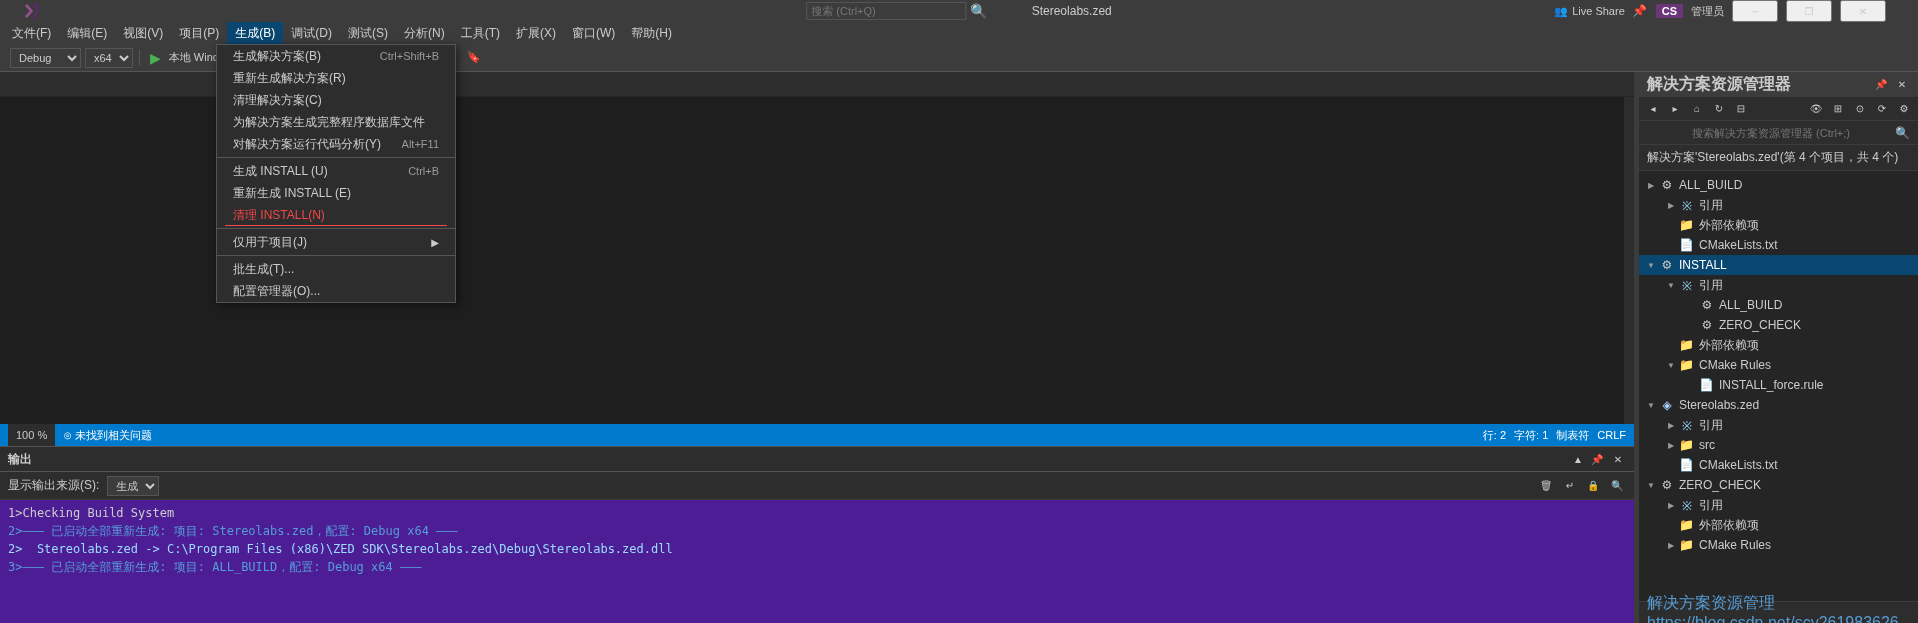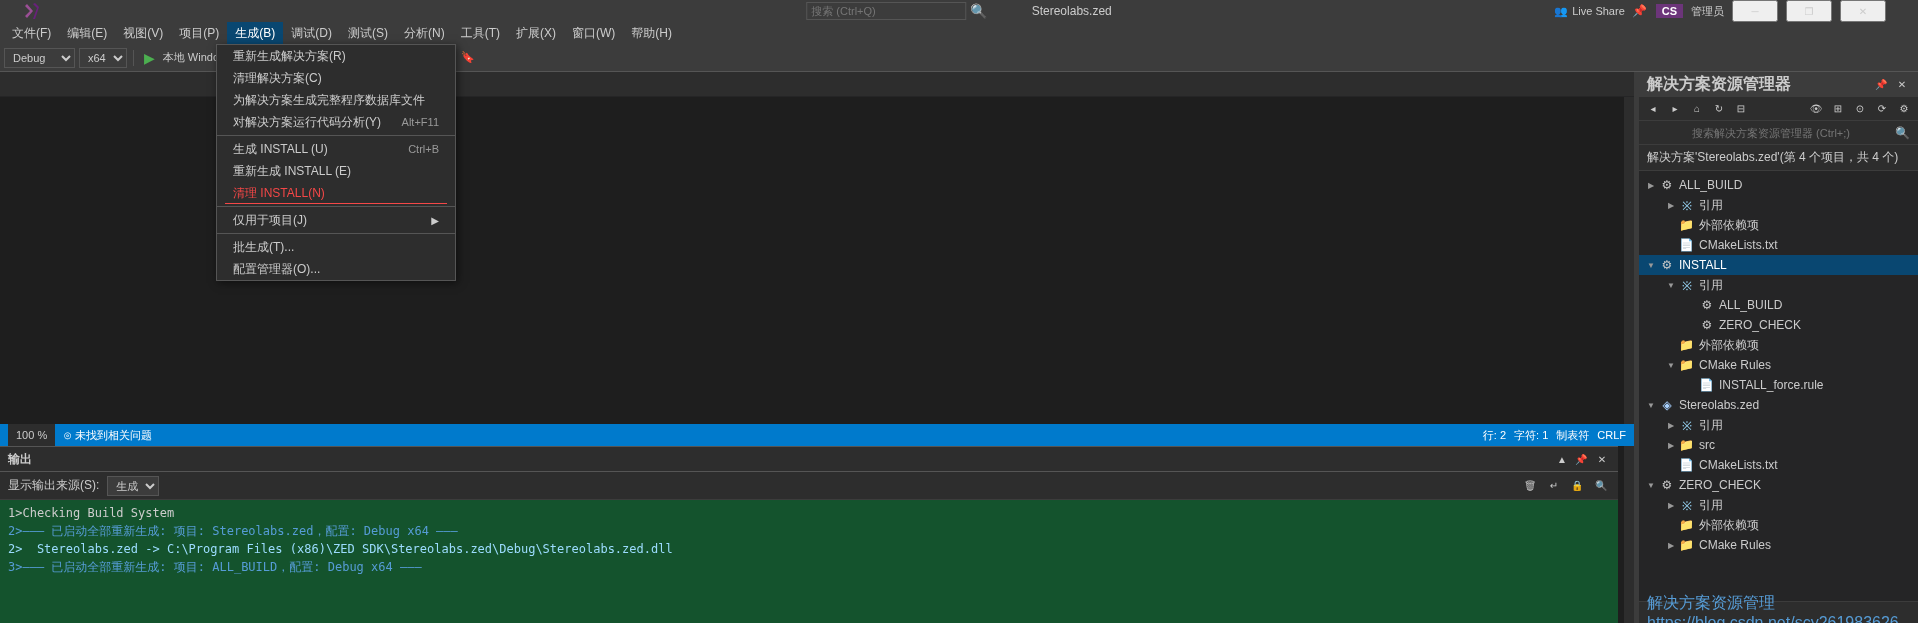--- a/index.html
+++ b/index.html
@@ -98,21 +98,21 @@
       margin: 2px 0;
     }
     .dropdown-item .arrow { color: #cccccc; font-size: 10px; }
 
     
     #toolbar {
       background: #3c3c3c;
       height: 28px;
       display: flex;
       align-items: center;
-      padding: 0 4px;
+      padding: 0 10px;
       gap: 4px;
       border-bottom: 1px solid #555;
     }
     .toolbar-select {
       background: #3c3c3c;
       color: #cccccc;
       border: 1px solid #555;
       height: 20px;
       font-size: 11px;
       padding: 0 4px;
@@ -192,23 +192,23 @@
     .status-left { display: flex; align-items: center; gap: 8px; }
     .status-right { display: flex; align-items: center; gap: 8px; color: #fff; font-size: 11px; }
     .status-item { color: #fff; font-size: 11px; display: flex; align-items: center; gap: 4px; }
     .status-zoom { background: #2d2d2d; color: #cccccc; padding: 0 8px; height: 22px; display: flex; align-items: center; font-size: 11px; }
 
     
     #output-panel {
       position: absolute;
       bottom: 0;
       left: 0;
-      right: 16px;
+      right: 0;
       height: 177px;
-      background: #14532d;
+      background: #4c1d95;
       border-top: 1px solid #555;
       display: flex;
       flex-direction: column;
     }
     #output-title-bar {
       background: #2d2d2d;
       height: 25px;
       display: flex;
       align-items: center;
       justify-content: space-between;
@@ -466,20 +466,24 @@
   <div class="menu-item">调试(D)</div>
   <div class="menu-item">测试(S)</div>
   <div class="menu-item">分析(N)</div>
   <div class="menu-item">工具(T)</div>
   <div class="menu-item">扩展(X)</div>
   <div class="menu-item">窗口(W)</div>
   <div class="menu-item">帮助(H)</div>
 </div>
 
 <div id="build-dropdown">
+  <div class="dropdown-item">
+    <span>生成解决方案(B)</span>
+    <span class="shortcut">Ctrl+Shift+B</span>
+  </div>
   <div class="dropdown-item">
     <span>重新生成解决方案(R)</span>
   </div>
   <div class="dropdown-item">
     <span>清理解决方案(C)</span>
   </div>
   <div class="dropdown-item">
     <span>为解决方案生成完整程序数据库文件</span>
   </div>
   <div class="dropdown-item">

